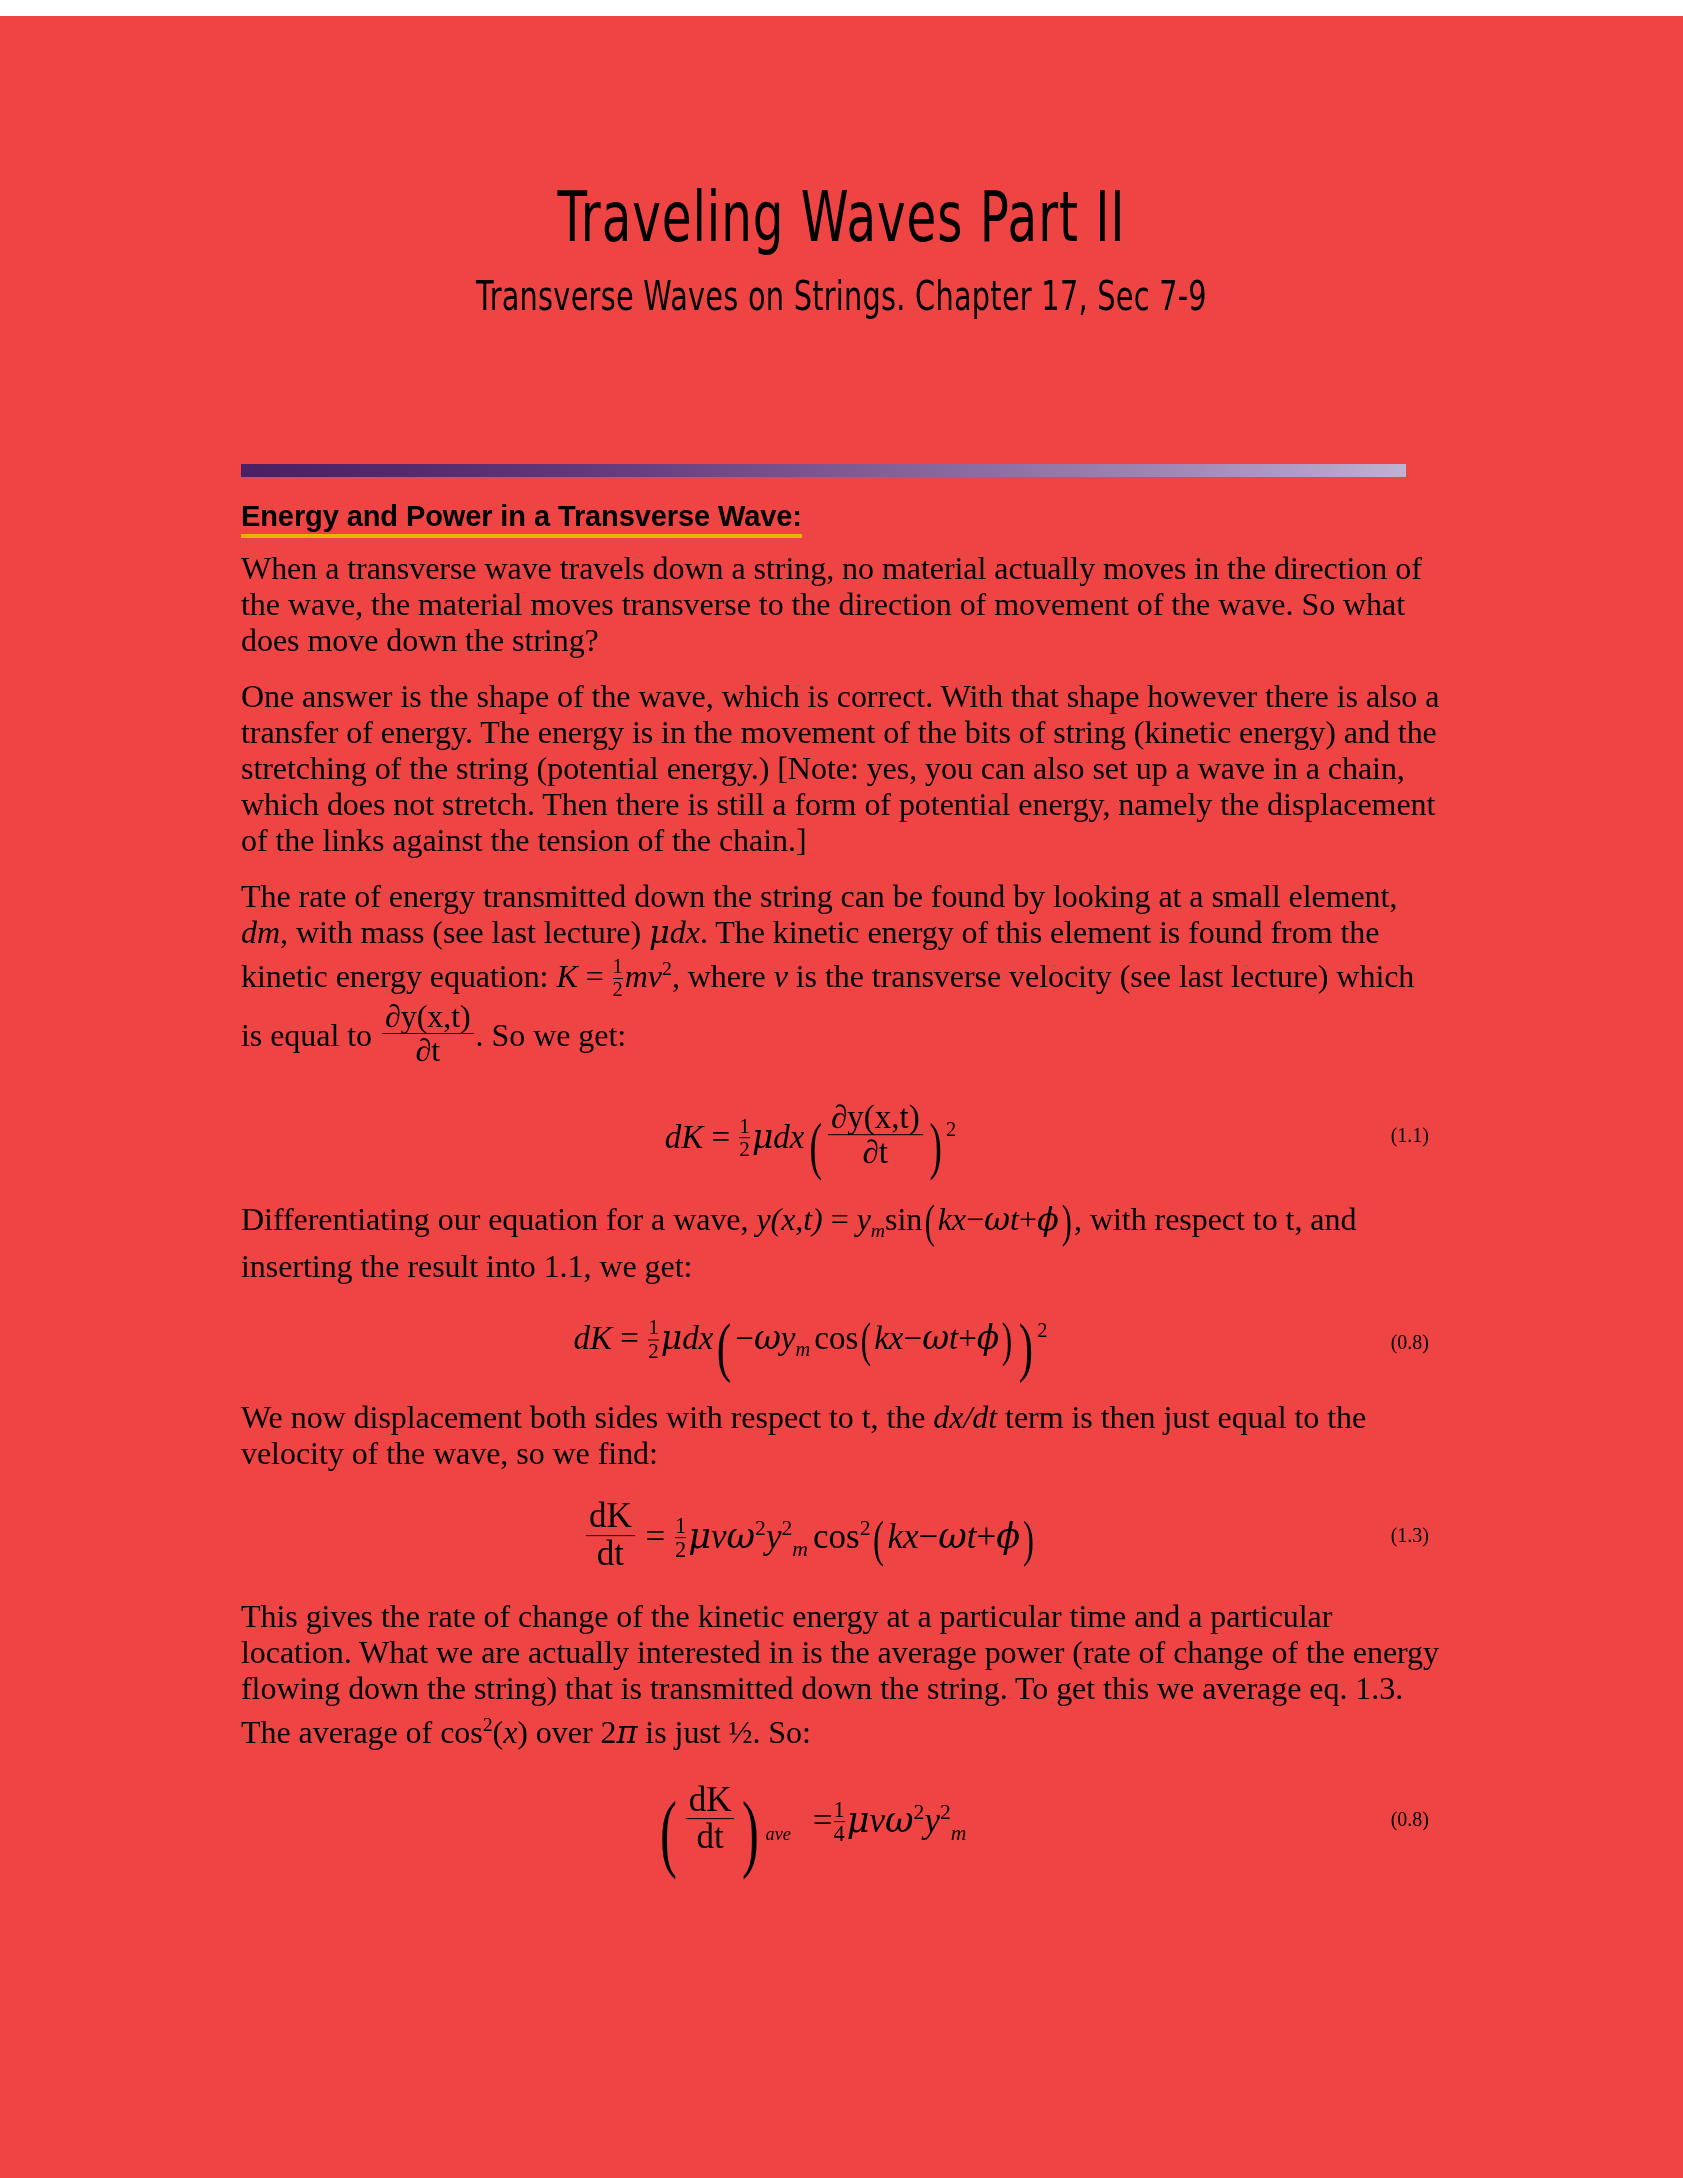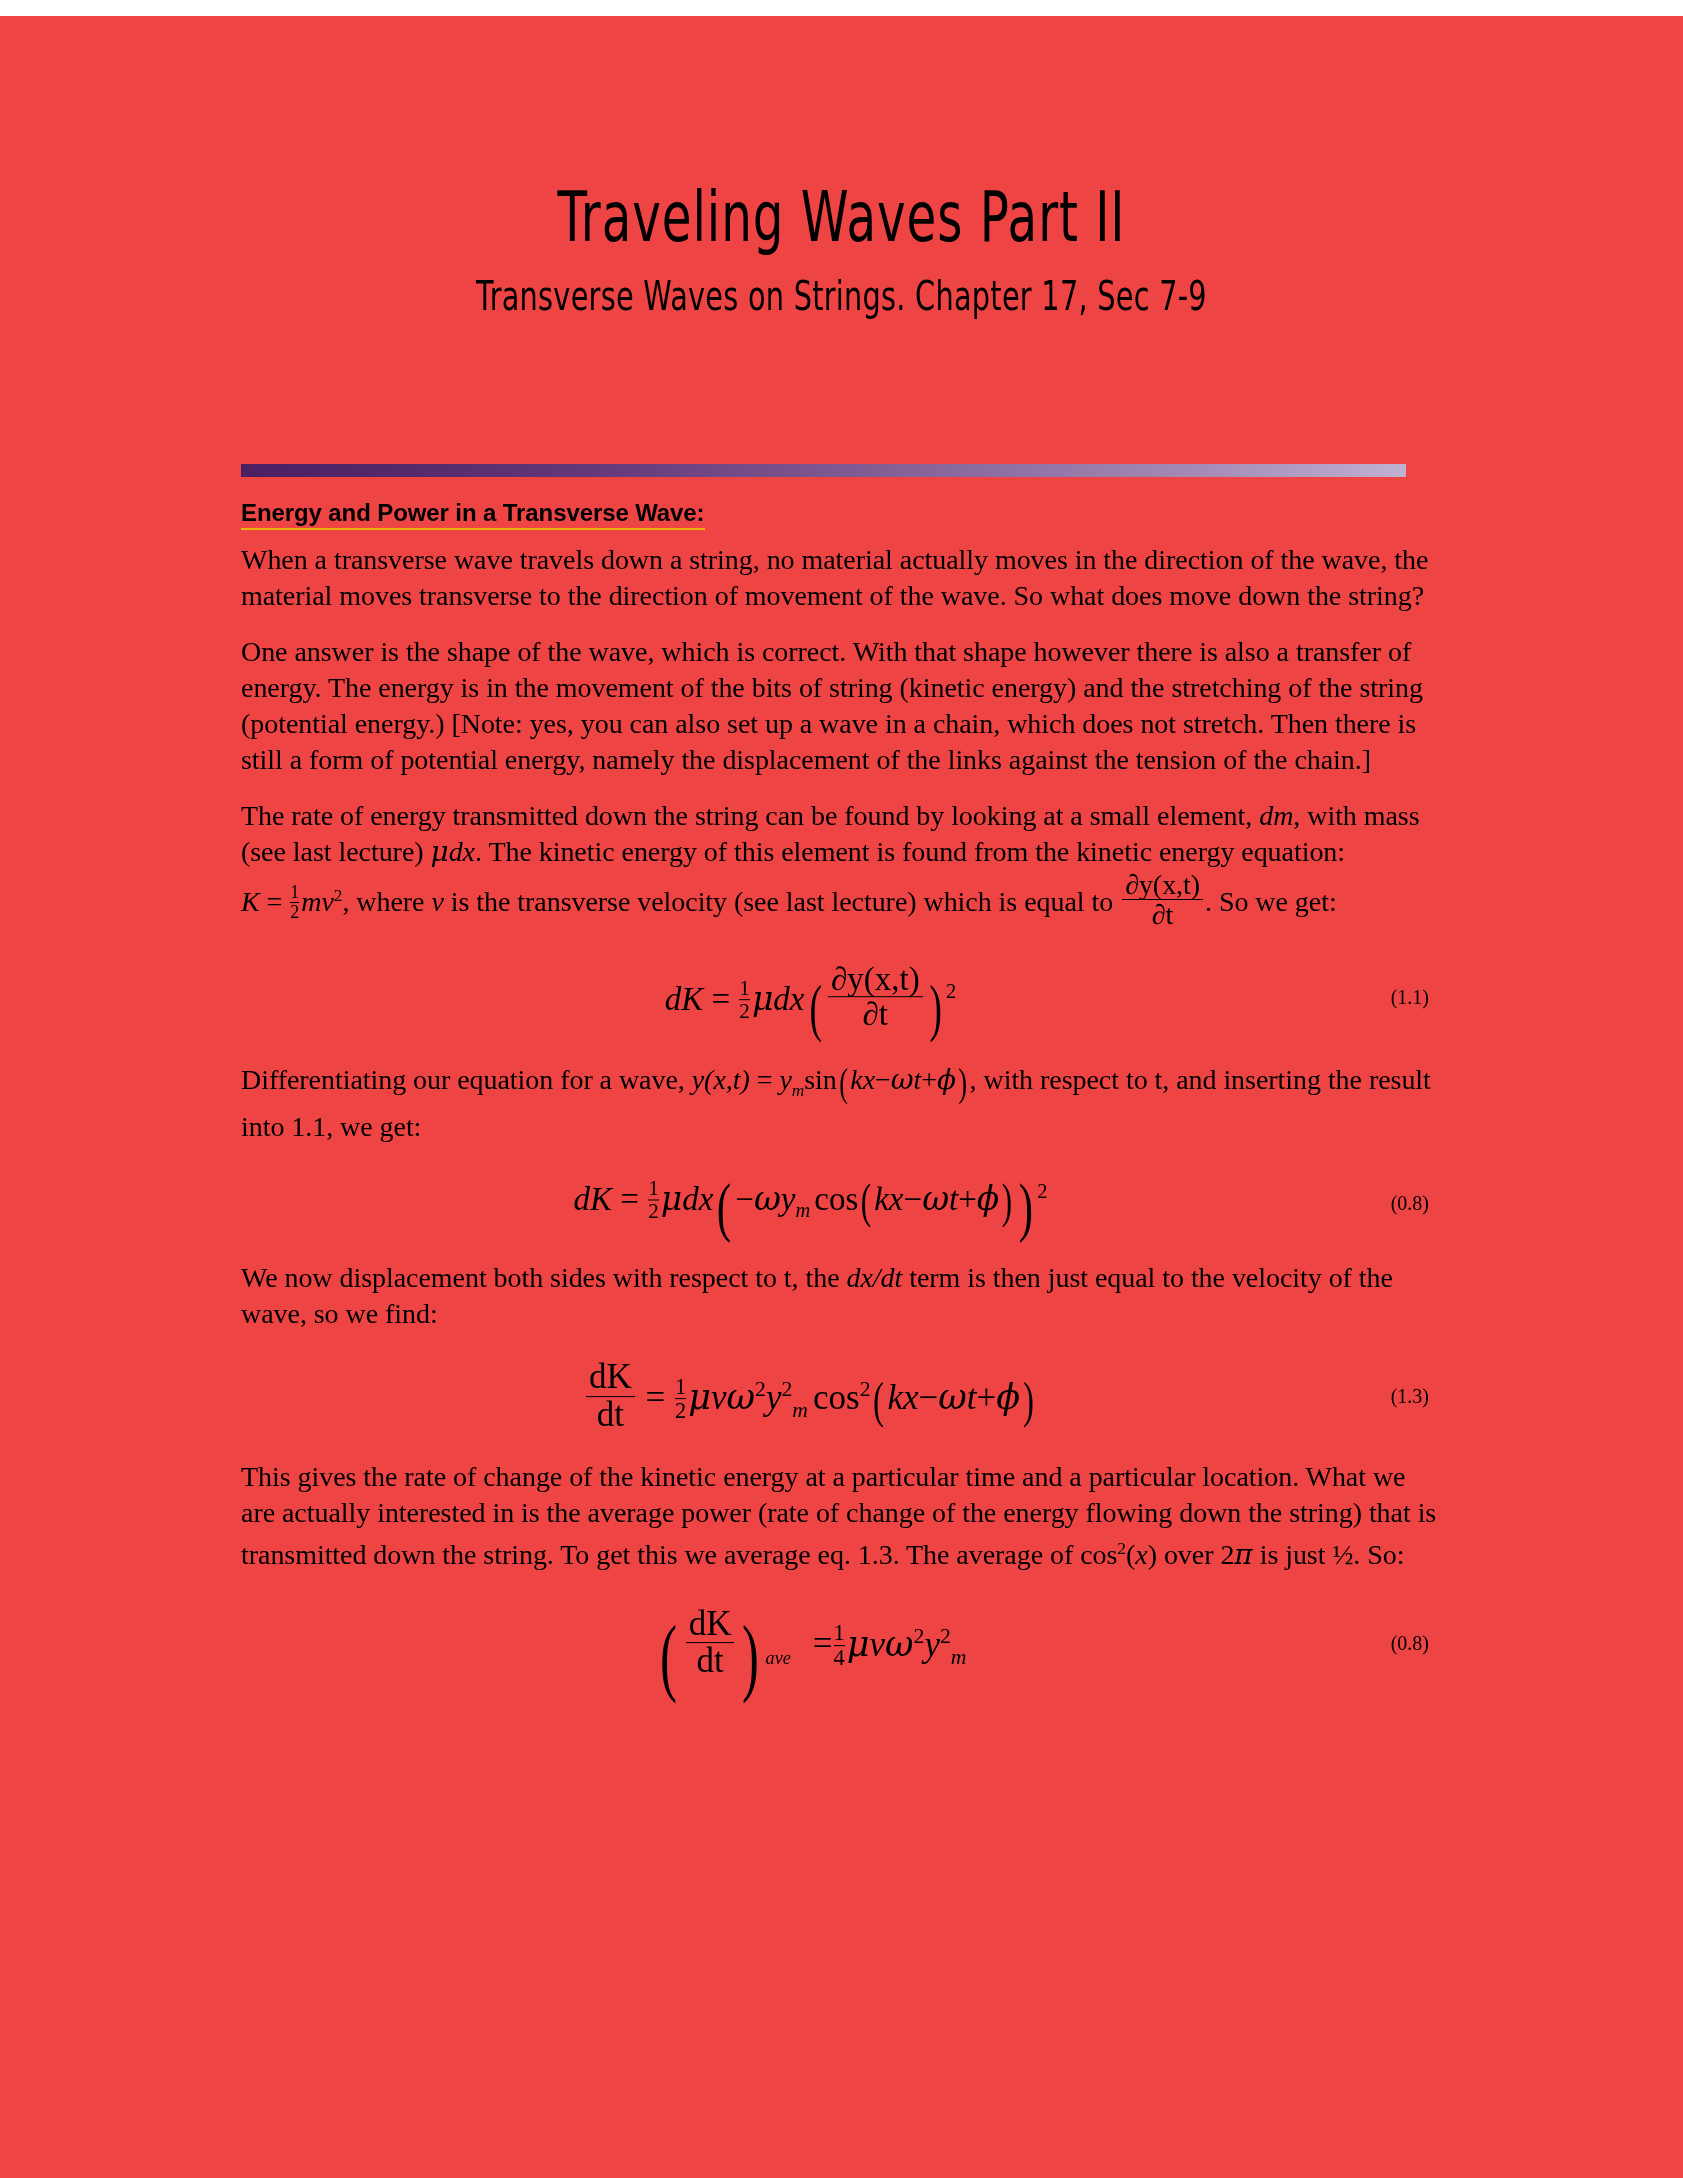--- a/index.html
+++ b/index.html
@@ -80,32 +80,32 @@
   
   .content {
     position: absolute;
     left: 241px;
     top: 482px;
     width: 1200px;
   }
 
   h2.section-heading {
     font-family: "Liberation Sans", "DejaVu Sans", sans-serif;
-    font-size: 24px;
+    font-size: 29px;
     font-weight: bold;
     margin: 0 0 12px 0;
     padding: 0;
     display: inline-block;
-    border-bottom: 2px solid #eab308;
+    border-bottom: 4px solid #eab308;
     line-height: 1.25;
     letter-spacing: -0.1px;
   }
 
   p.body {
-    font-size: 28px;
+    font-size: 32px;
     line-height: 36px;
     margin: 0 0 20px 0;
     text-align: left;
     letter-spacing: -0.05px;
   }
 
   .it { font-style: italic; }
 
   
   .math {

